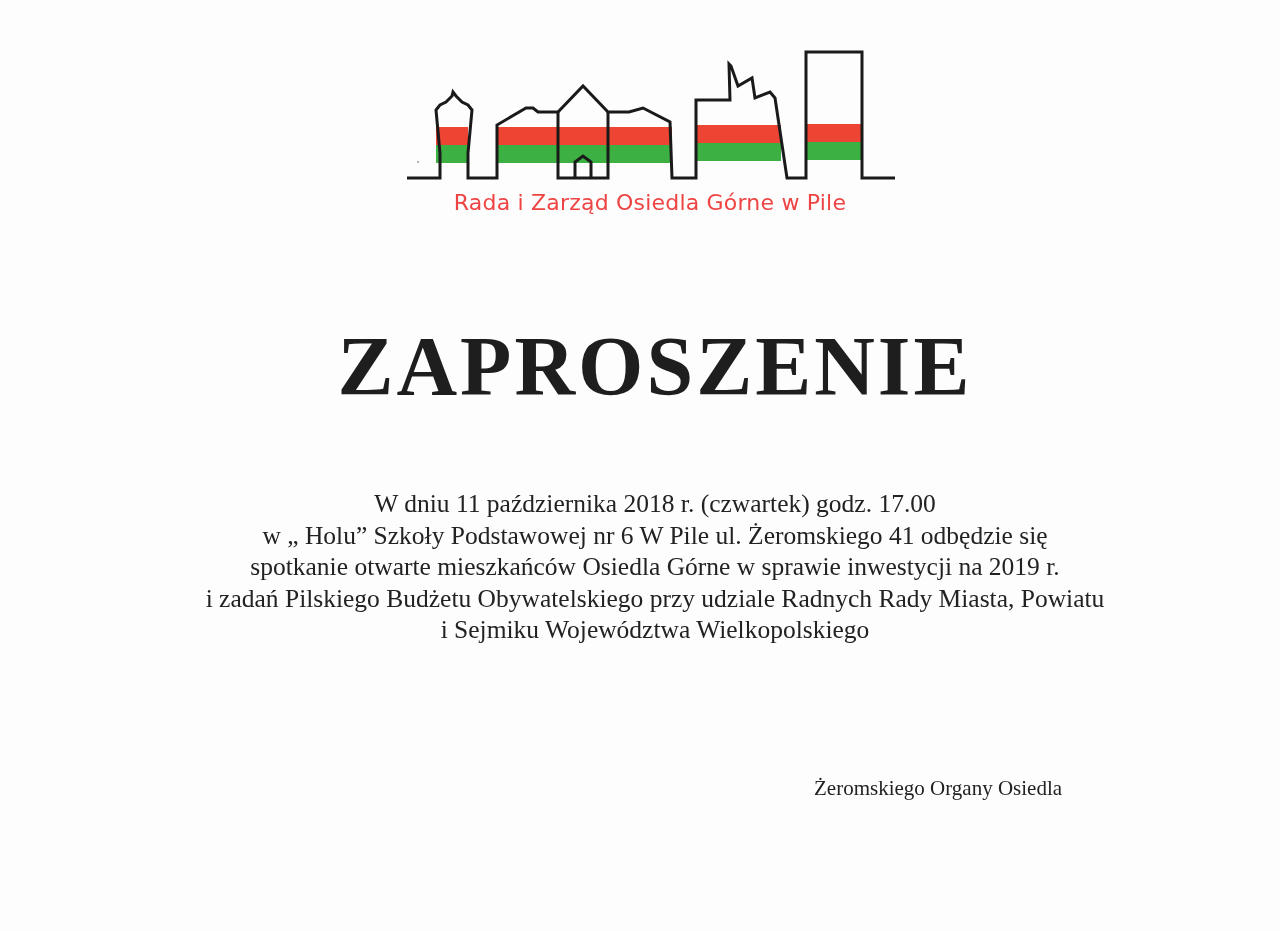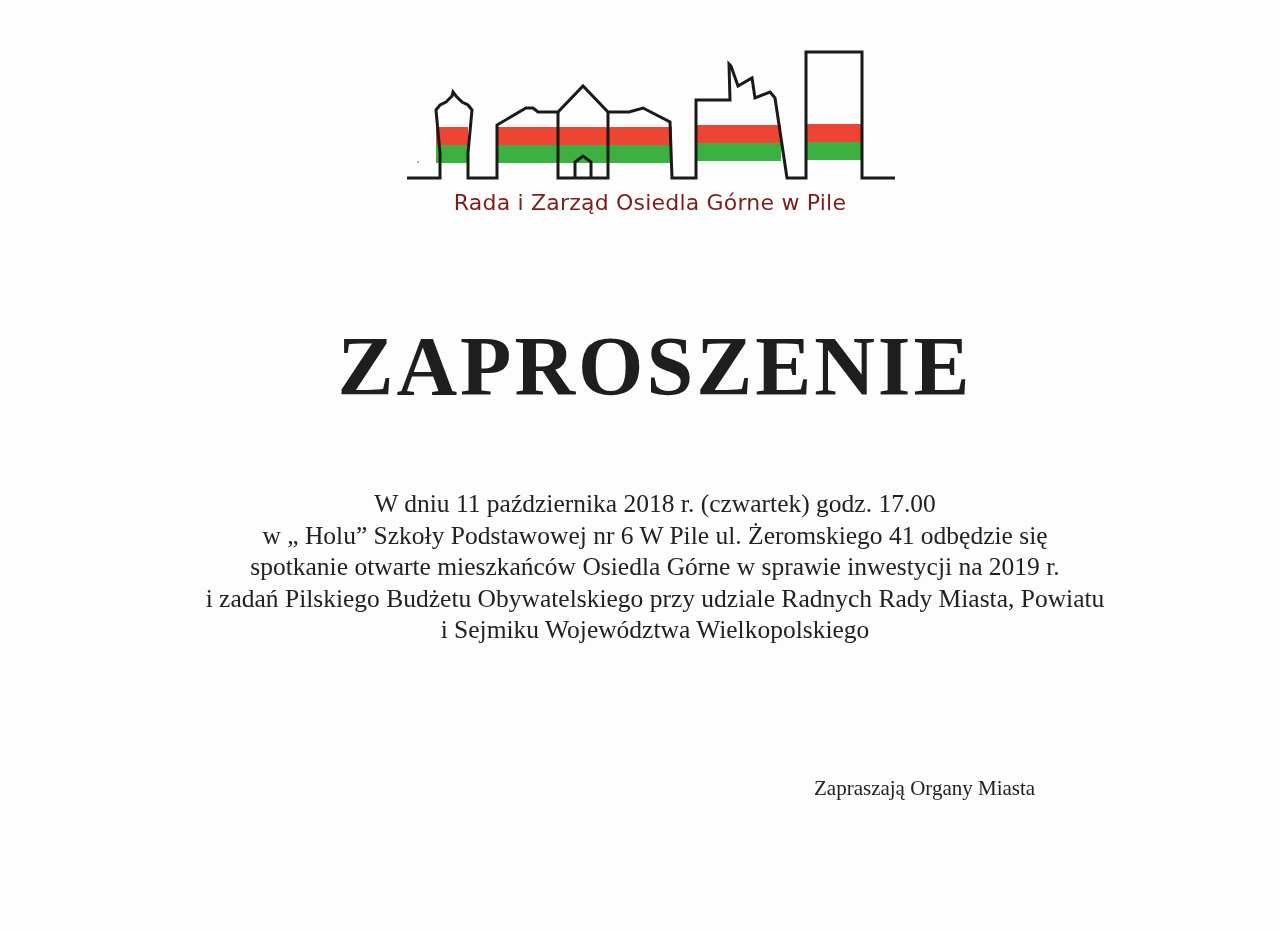--- a/index.html
+++ b/index.html
@@ -1,18 +1,18 @@
 <!DOCTYPE html>
 <html><head>
 <meta charset="utf-8">
 <style>
   html, body { margin:0; padding:0; }
   body { width:1280px; height:931px; background:#fdfdfd; position:relative; overflow:hidden; font-family:"Liberation Serif", serif; color:#222; }
   .logo { position:absolute; left:400px; top:40px; width:500px; height:150px; }
-  .logo-caption { position:absolute; left:400px; top:190px; width:500px; text-align:center; font-family:"DejaVu Sans", sans-serif; font-size:22px; color:#7f1d1d; letter-spacing:0.2px; }
+  .logo-caption { position:absolute; left:400px; top:190px; width:500px; text-align:center; font-family:"DejaVu Sans", sans-serif; font-size:22px; color:#ef4444; letter-spacing:0.2px; }
   .title { position:absolute; left:0; top:318px; width:1310px; text-align:center; font-family:"Liberation Serif", serif; font-weight:bold; font-size:84px; letter-spacing:3px; color:#1e1e1e; }
   .body-text { position:absolute; left:0; top:488px; width:1310px; text-align:center; font-size:25.5px; line-height:31.5px; color:#222; }
   .body-text div { white-space:nowrap; }
   .signature { position:absolute; left:814px; top:776px; font-size:21px; color:#222; }
 </style>
 </head>
 <body>
 
 <div class="logo">
   <svg width="500" height="150" viewBox="0 0 500 150">
@@ -40,13 +40,13 @@
 <h1 class="title" style="margin:0;">ZAPROSZENIE</h1>
 
 <div class="body-text">
   <div>W dniu 11 października 2018 r. (czwartek) godz. 17.00</div>
   <div>w „ Holu” Szkoły Podstawowej nr 6 W Pile ul. Żeromskiego 41 odbędzie się</div>
   <div>spotkanie otwarte mieszkańców Osiedla Górne w sprawie inwestycji na 2019 r.</div>
   <div>i zadań Pilskiego Budżetu Obywatelskiego przy udziale Radnych Rady Miasta, Powiatu</div>
   <div>i Sejmiku Województwa Wielkopolskiego</div>
 </div>
 
-<div class="signature">Zapraszają Organy Miasta</div>
+<div class="signature">Żeromskiego Organy Osiedla</div>
 
 </body></html>

